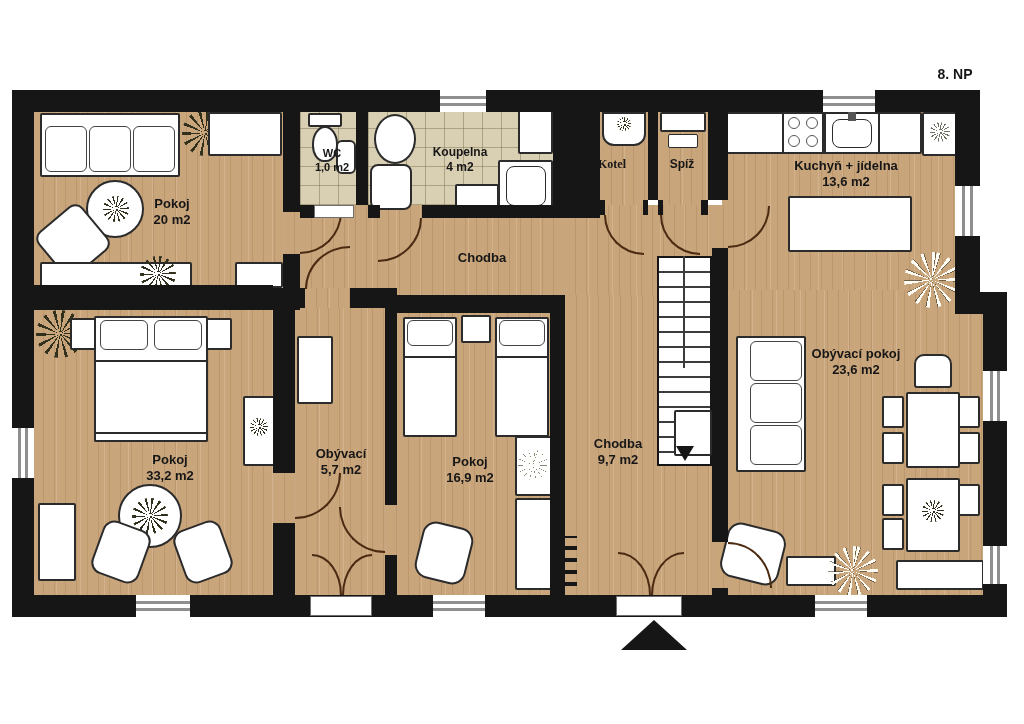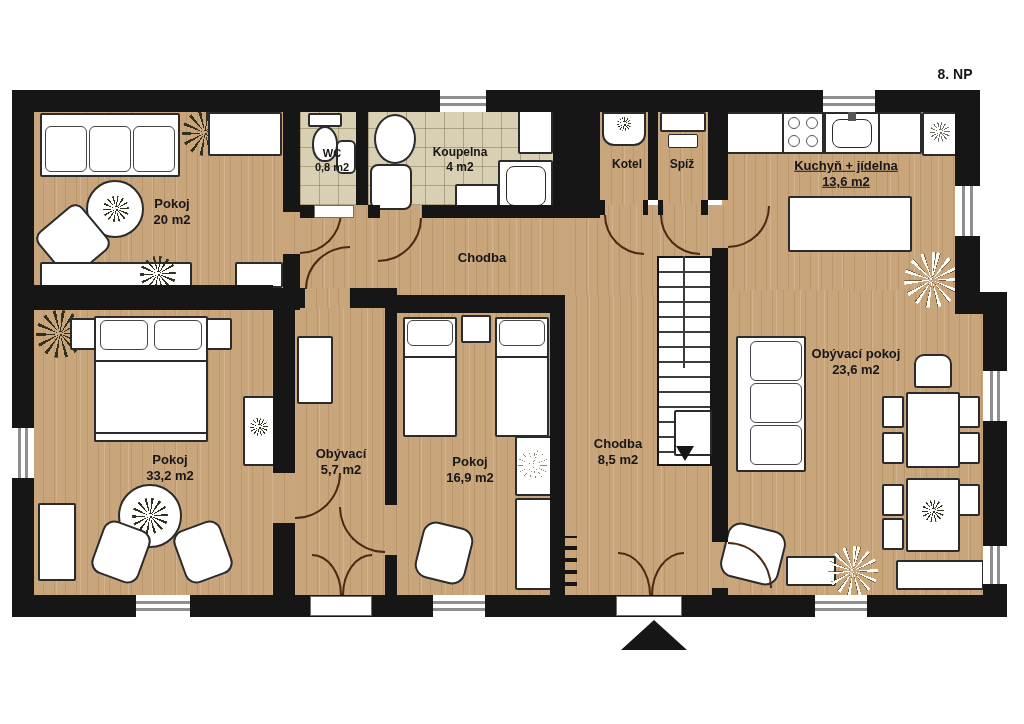--- a/index.html
+++ b/index.html
@@ -226,53 +226,53 @@
 
   <div class="tri-up" style="left:621px;top:620px;"></div>
 
   <div class="label" style="left:955px;top:75px;font-size:14px;">8. NP</div>
   <div class="label" style="left:172px;top:212px;">
     <span>Pokoj</span>
     <span class="area">20 m2</span>
   </div>
   <div class="label small" style="left:332px;top:161px;">
     <span>WC</span>
-    <span class="area">0,8 m2</span>
+    <span class="area">1,0 m2</span>
   </div>
   <div class="label mid" style="left:460px;top:160px;">
     <span>Koupelna</span>
     <span class="area">4 m2</span>
   </div>
-  <div class="label mid" style="left:627px;top:164px;">
+  <div class="label mid" style="left:612px;top:164px;font-family:Liberation Serif, serif;">
     <span>Kotel</span>
   </div>
   <div class="label mid" style="left:682px;top:164px;">
     <span>Spíž</span>
   </div>
-  <div class="label wrap" style="left:846px;top:174px;text-decoration:underline;">
+  <div class="label wrap" style="left:846px;top:174px;">
     <span>Kuchyň + jídelna</span>
     <span class="area">13,6 m2</span>
   </div>
   <div class="label" style="left:482px;top:258px;">
     <span>Chodba</span>
   </div>
   <div class="label" style="left:170px;top:468px;">
     <span>Pokoj</span>
     <span class="area">33,2 m2</span>
   </div>
   <div class="label" style="left:341px;top:462px;">
     <span>Obývací</span>
     <span class="area">5,7 m2</span>
   </div>
   <div class="label" style="left:470px;top:470px;">
     <span>Pokoj</span>
     <span class="area">16,9 m2</span>
   </div>
   <div class="label" style="left:618px;top:452px;">
     <span>Chodba</span>
-    <span class="area">8,5 m2</span>
+    <span class="area">9,7 m2</span>
   </div>
   <div class="label" style="left:856px;top:362px;">
     <span>Obývací pokoj</span>
     <span class="area">23,6 m2</span>
   </div>
 
 </div>
 
 </body></html>

